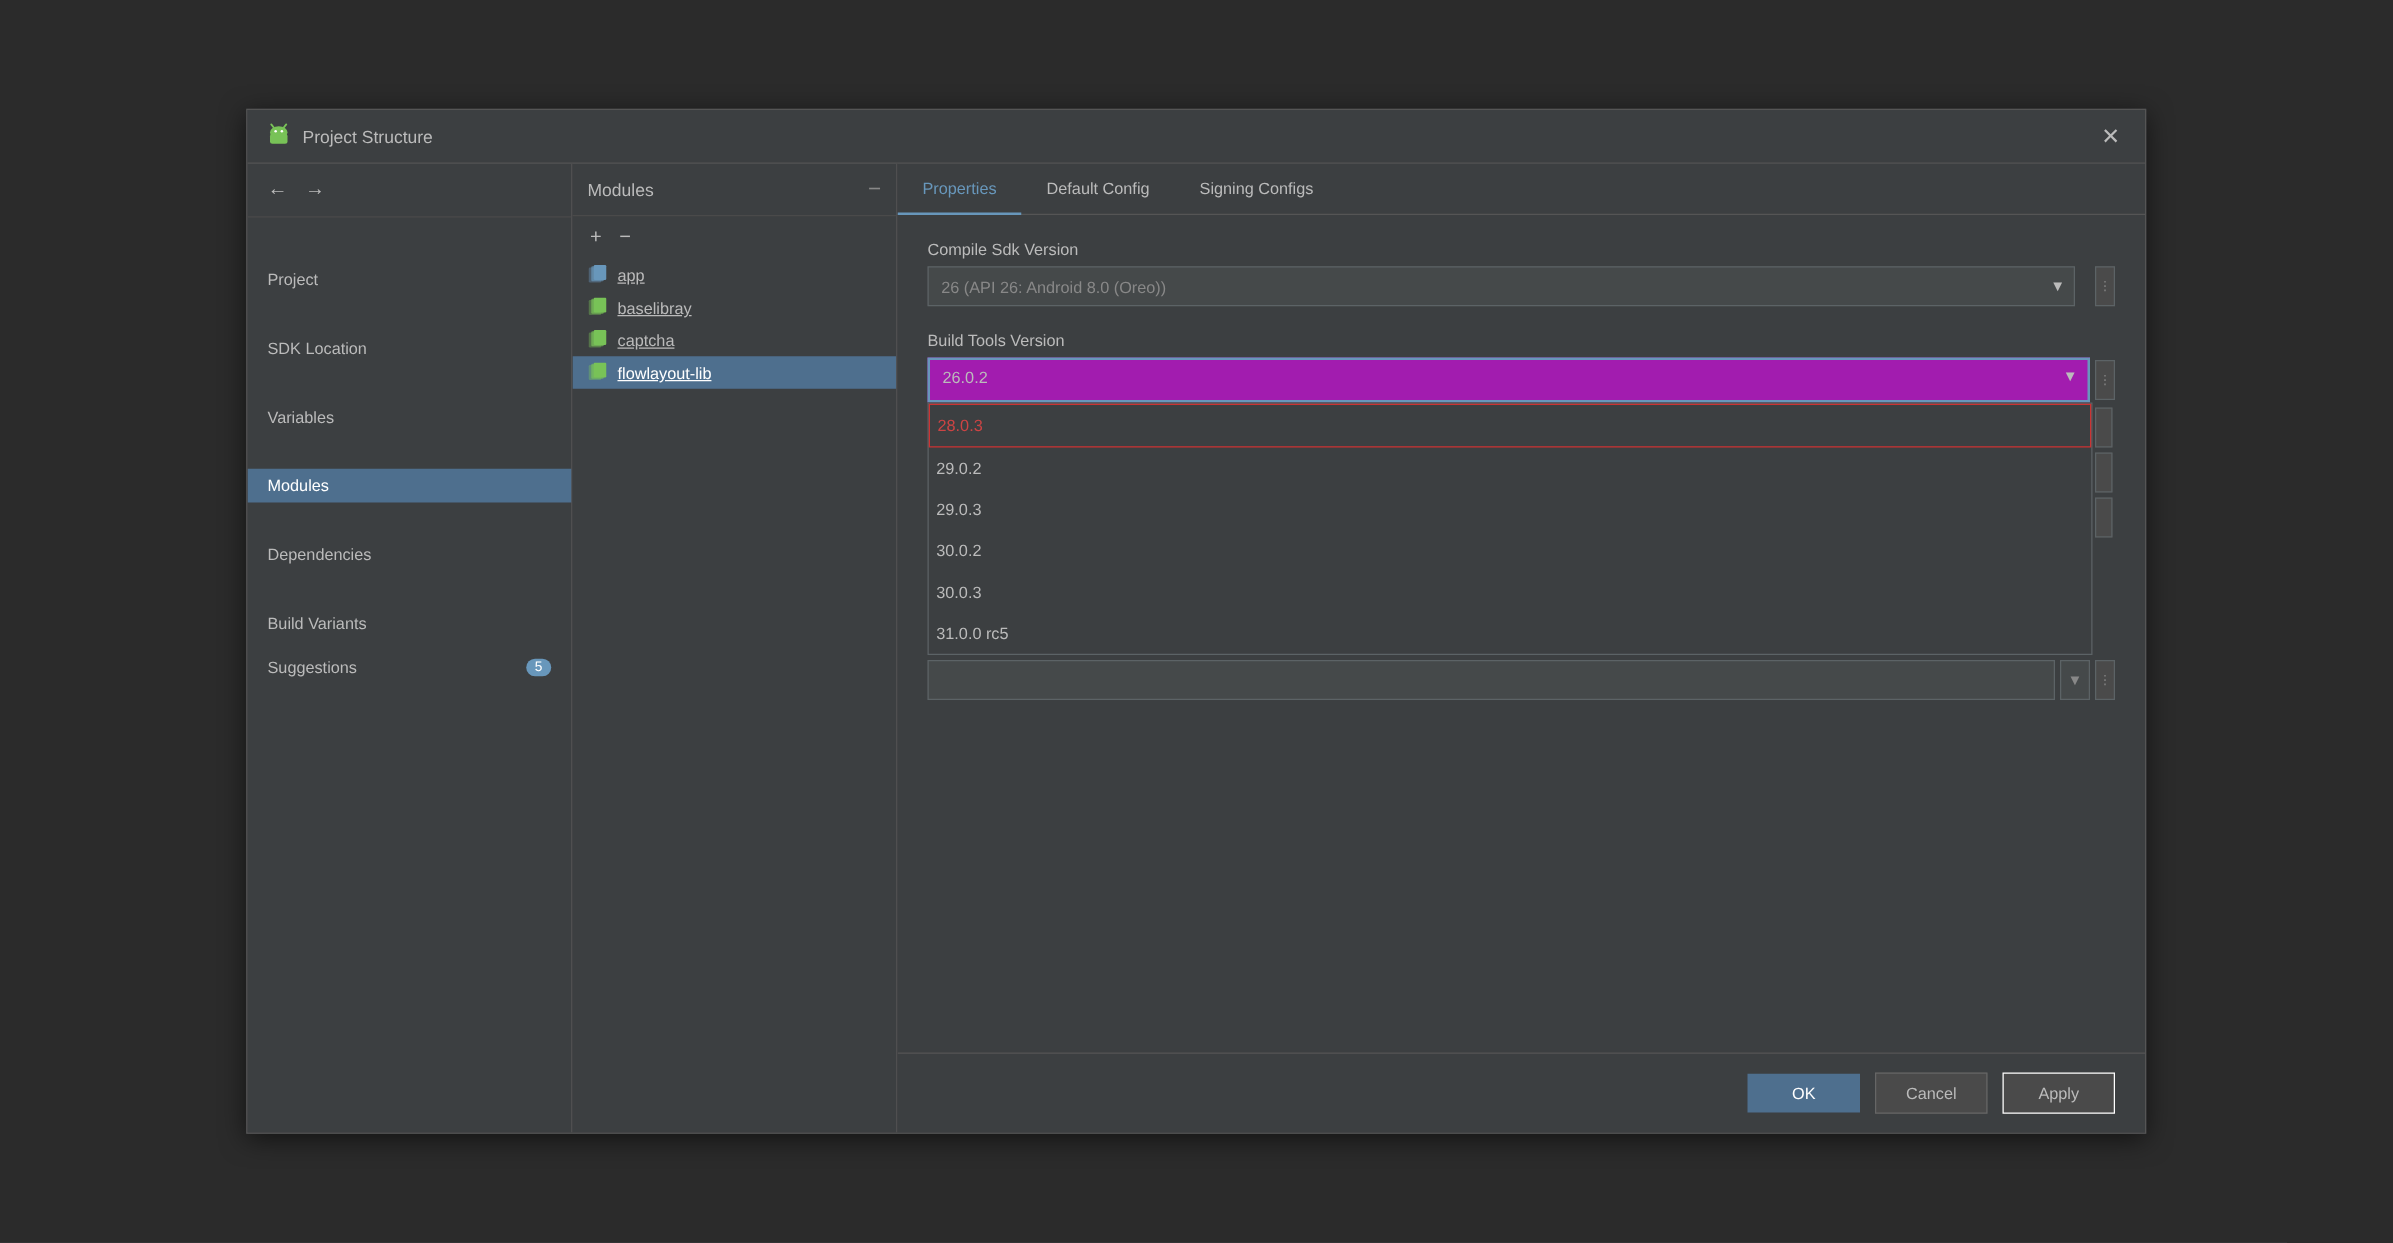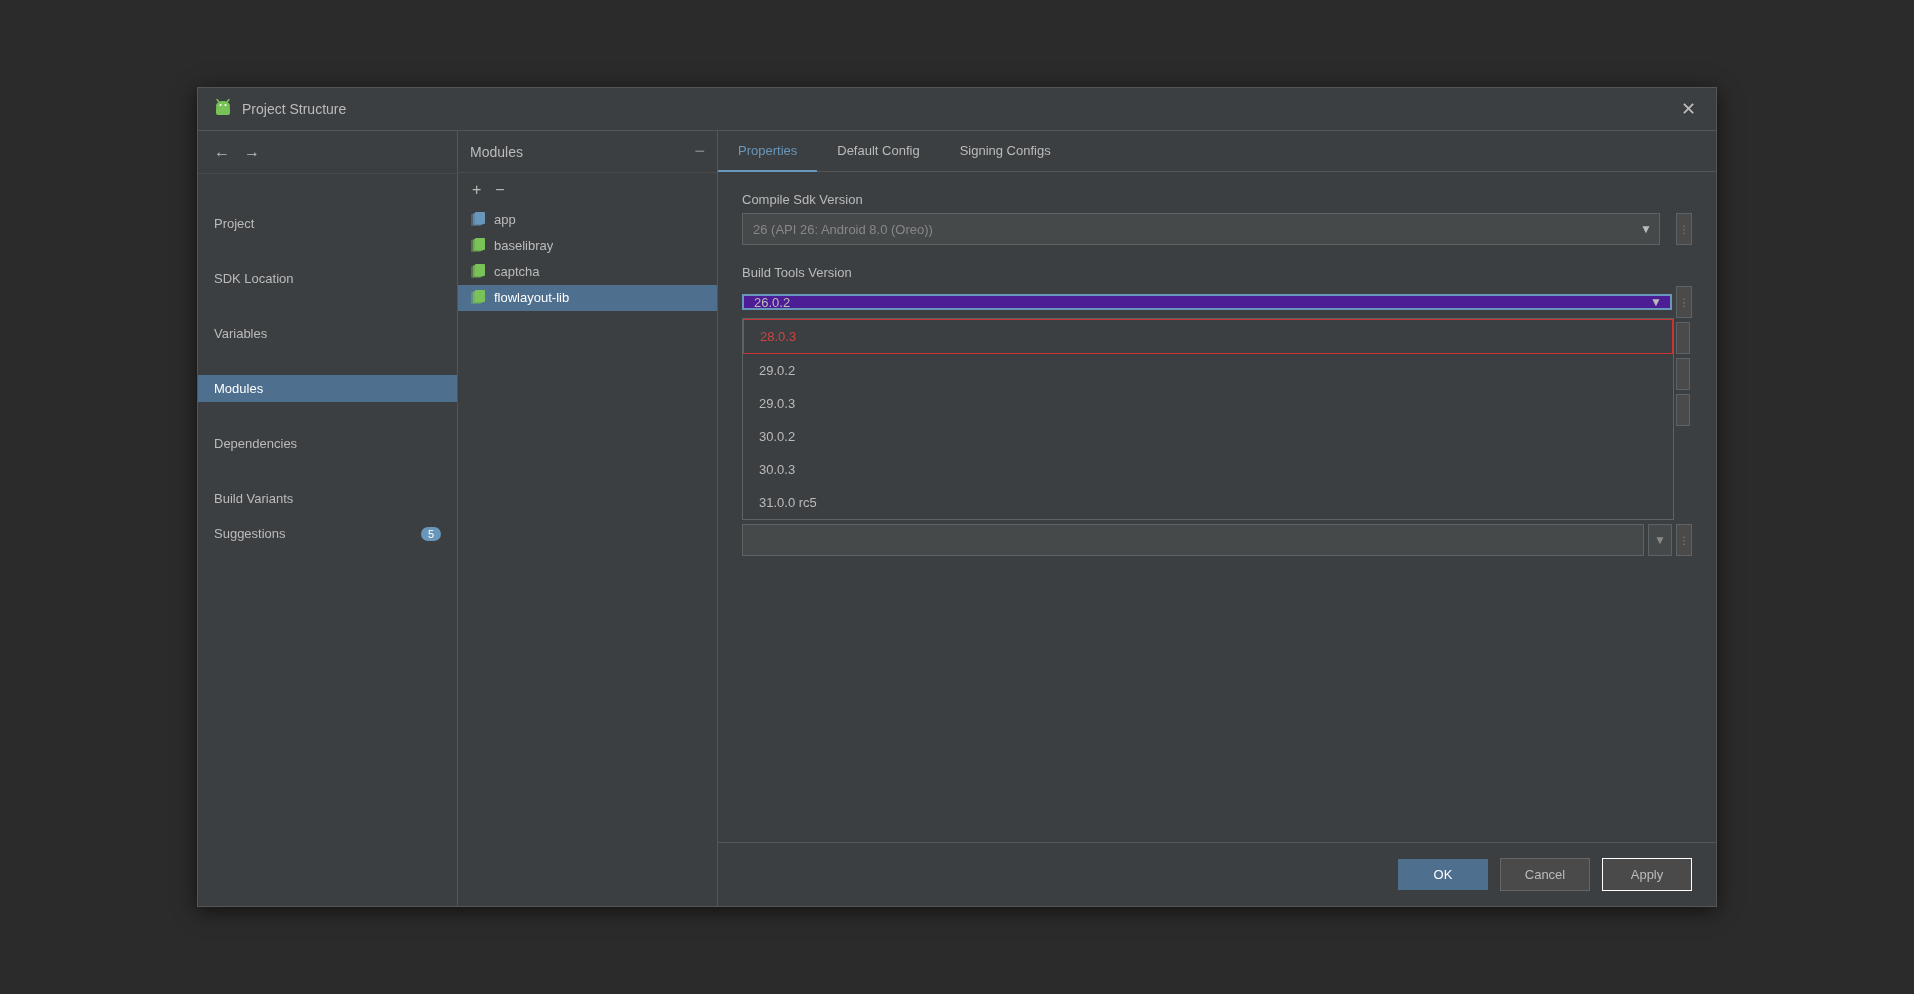--- a/index.html
+++ b/index.html
@@ -167,25 +167,26 @@
       padding: 2px 4px;
     }
 
     .module-list {
       flex: 1;
       overflow-y: auto;
     }
 
     .module-item {
       display: flex;
-      align-items: flex-start;
+      align-items: flex-end;
       gap: 8px;
       padding: 5px 12px;
       cursor: pointer;
       color: #bbbbbb;
+      text-decoration: underline;
     }
     .module-item.selected {
       background: #4e6f8e;
       color: #fff;
     }
 
     .module-icon {
       width: 16px;
       height: 16px;
       flex-shrink: 0;
@@ -267,21 +268,21 @@
     }
 
     
     .dropdown-list {
       background: #3c3f41;
       border: 1px solid #5c6366;
       margin-top: 0;
     }
 
     .dropdown-item {
-      padding: 9px 16px;
+      padding: 9px 6px;
       cursor: pointer;
       color: #bbbbbb;
       font-size: 13px;
     }
 
     .dropdown-item.highlighted {
       border: 1px solid #cc3333;
       color: #cc4444;
     }
 
@@ -477,21 +478,21 @@
               <span style="font-size:10px; color:#888;">⋮</span>
             </div>
           </div>
         </div>
 
         <div class="field-group">
           <div class="field-label">Build Tools Version</div>
           <div class="build-tools-container">
 
             <div class="select-row">
-              <div style="background:#4c1d95; border:2px solid #6897bb; color:#bbbbbb; padding:6px 30px 6px 10px; height:16px; display:flex; align-items:center; font-size:13px; flex:1; position:relative;">
+              <div style="background:#a21caf; border:2px solid #6897bb; color:#bbbbbb; padding:6px 30px 6px 10px; height:36px; display:flex; align-items:flex-start; font-size:13px; flex:1; position:relative;">
                 <span>26.0.2</span>
                 <span style="position:absolute; right:8px; color:#bbbbbb; font-size:12px;">▼</span>
               </div>
               <div class="scroll-indicator">
                 <span style="font-size:10px; color:#888;">⋮</span>
               </div>
             </div>
 
             <div style="position:relative; display:flex;">
               <div class="dropdown-list" style="flex:1;">

